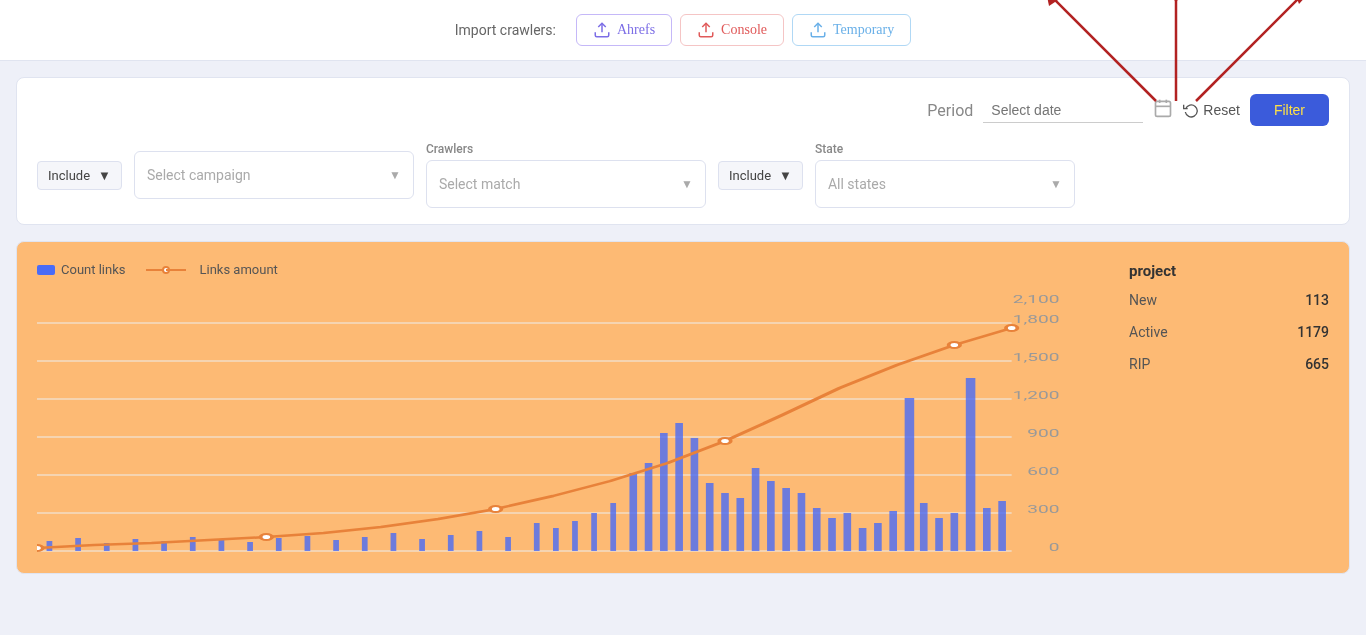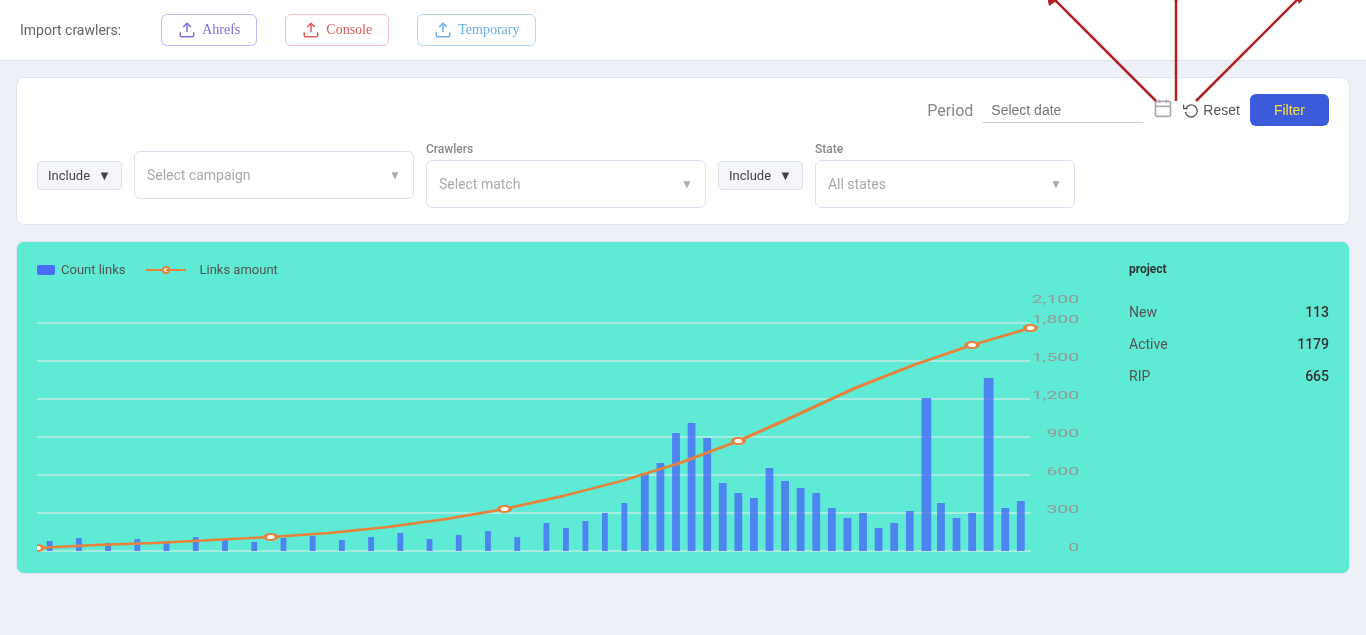--- a/index.html
+++ b/index.html
@@ -9,23 +9,22 @@
       min-height: 635px;
       font-size: 14px;
       color: #333;
     }
 
     .top-bar {
       background: #fff;
       padding: 14px 20px;
       display: flex;
       align-items: center;
-      justify-content: flex-start;
+      justify-content: center;
       border-bottom: 1px solid #e0e4f0;
-      gap: 20px;
     }
 
     .import-label {
       color: #666;
       margin-right: 12px;
       font-size: 14px;
     }
 
     .crawler-btn {
       display: inline-flex;
@@ -159,27 +158,27 @@
     .select-field.match { min-width: 280px; }
     .select-field.state { min-width: 260px; }
 
     .chevron-down {
       color: #aaa;
       font-size: 12px;
     }
 
     
     .chart-section {
-      background: #5eead4;
+      background: #fdba74;
       margin: 16px 16px;
       border-radius: 8px;
       padding: 20px;
       border: 1px solid #e0e4f0;
       display: flex;
-      gap: 20px;
+      gap: 40px;
     }
 
     .chart-area {
       flex: 1;
       min-width: 0;
     }
 
     .chart-legend {
       display: flex;
       align-items: center;
@@ -228,24 +227,24 @@
       position: relative;
       height: 260px;
     }
 
     .stats-panel {
       min-width: 200px;
       padding-left: 20px;
     }
 
     .stats-title {
-      font-size: 12px;
+      font-size: 15px;
       font-weight: 700;
       color: #333;
-      margin-bottom: 20px;
+      margin-bottom: 4px;
     }
 
     .stat-row {
       display: flex;
       justify-content: space-between;
       align-items: center;
       padding: 8px 0;
       font-size: 14px;
       color: #555;
       min-width: 200px;

